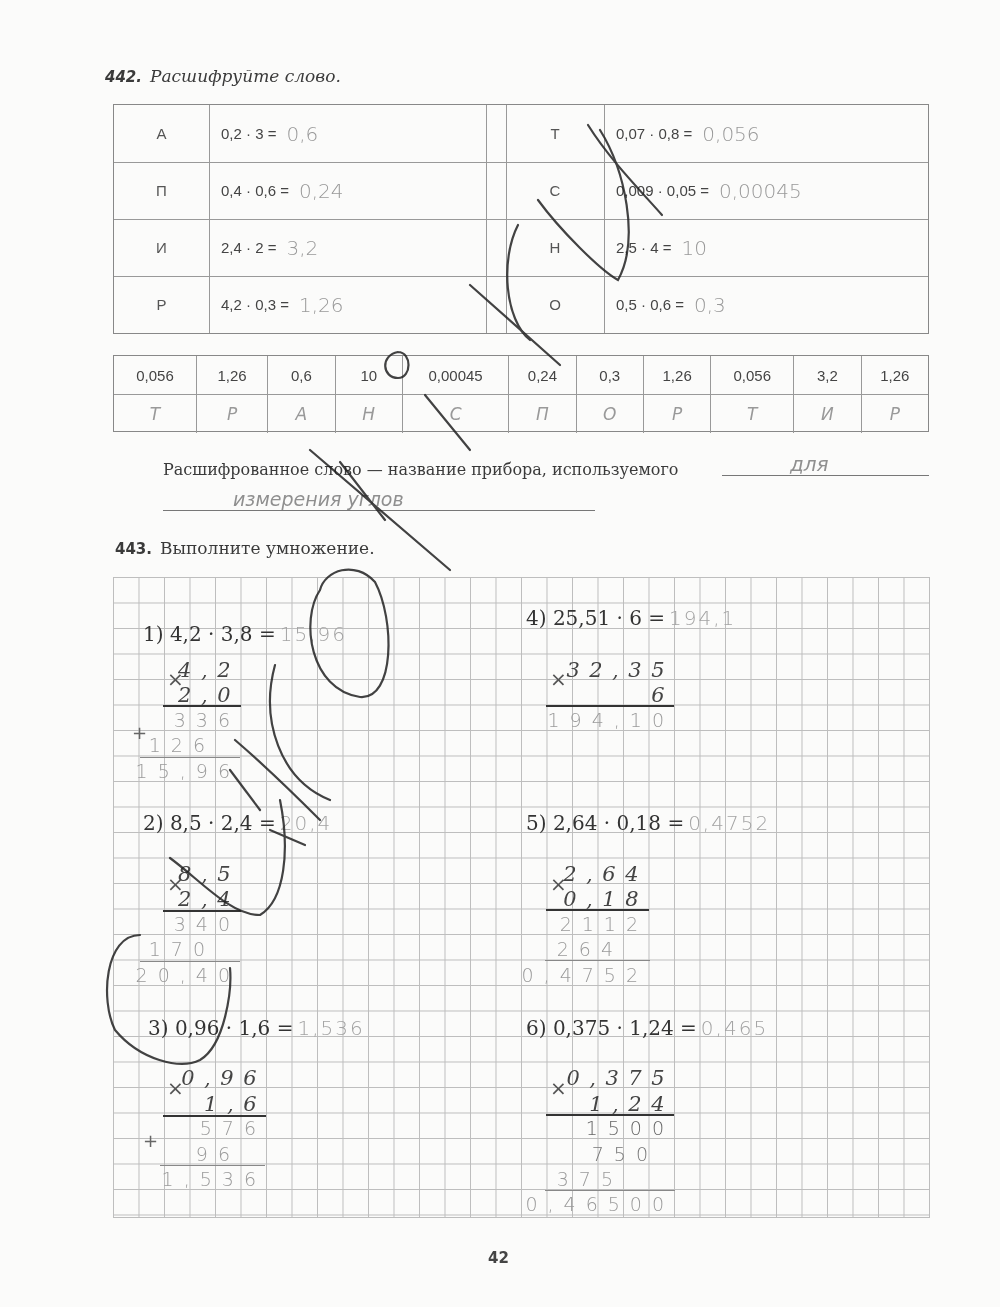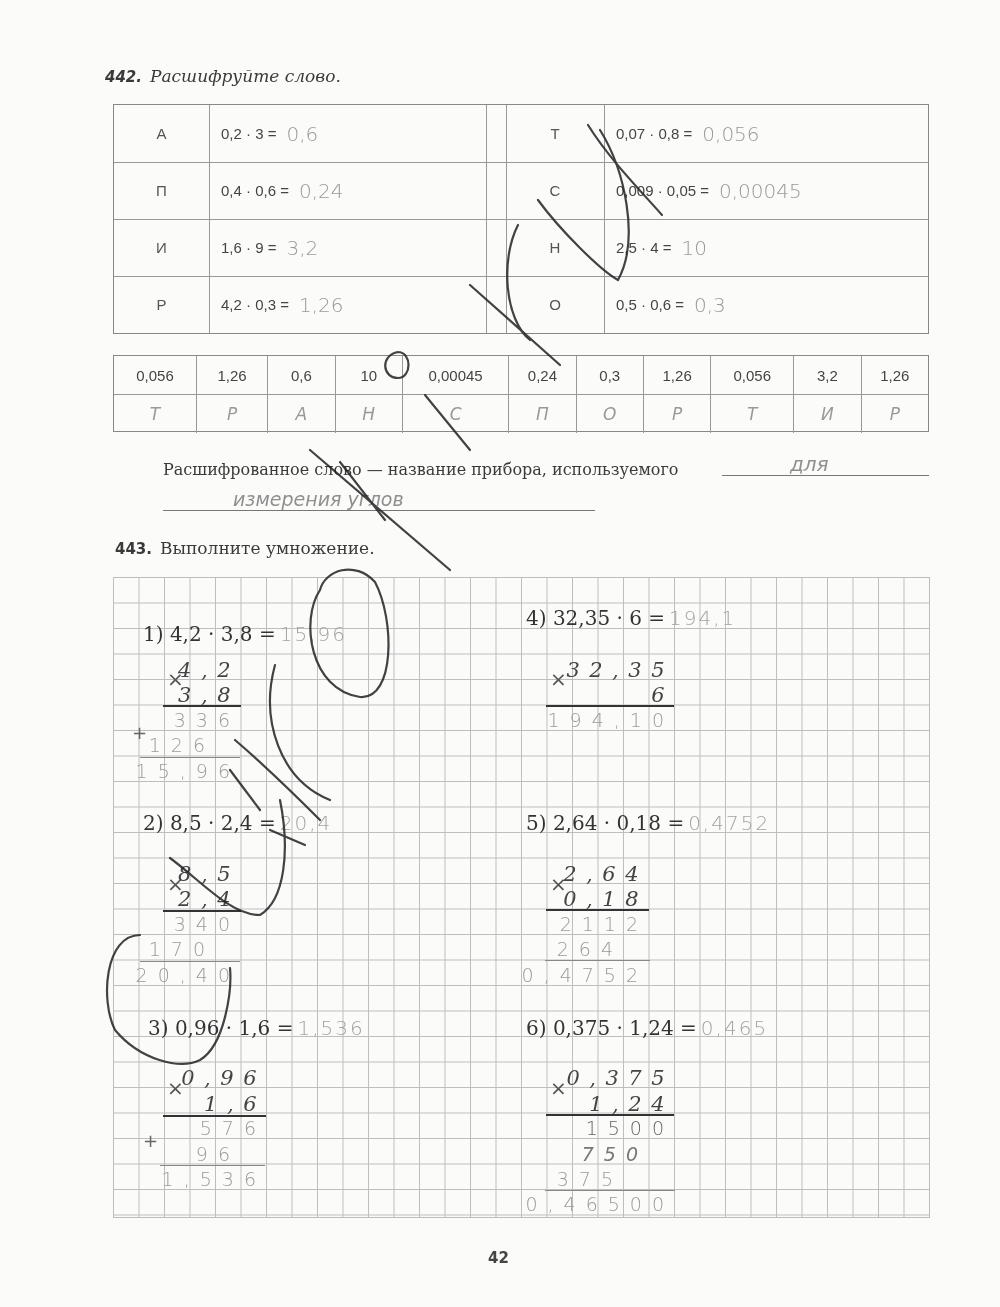--- a/index.html
+++ b/index.html
@@ -85,21 +85,21 @@
       </div>
     <div class="cell letter" style="left:392px;width:98px">С</div>
     <div class="cell expr" style="left:490px;width:326px">
         <span>0,009 · 0,05 =</span>
         <span class="ans">0,00045</span>
       </div>
   </div>
   <div class="row" style="top:114px">
     <div class="cell letter" style="left:0;width:95px">И</div>
     <div class="cell expr" style="left:95px;width:277px">
-        <span>1,6 · 9 =</span>
+        <span>2,4 · 2 =</span>
         <span class="ans">3,2</span>
       </div>
     <div class="cell letter" style="left:392px;width:98px">Н</div>
     <div class="cell expr" style="left:490px;width:326px">
         <span>2,5 · 4 =</span>
         <span class="ans">10</span>
       </div>
   </div>
   <div class="row" style="top:171px">
     <div class="cell letter" style="left:0;width:95px">Р</div>
@@ -152,21 +152,21 @@
 
 <div class="abs task-title" style="left:115px; top:538px;">
   <span class="task-num">443.</span><span>Выполните умножение.</span>
 </div>
 
 <div class="grid"></div>
 
 <div class="prob" style="left:143px; top:606px;margin-top:16px;"><span>1) 4,2 · 3,8 =</span><span class="res">15,96</span></div>
 <span class="times" style="left:167px; top:667px;">×</span>
 <div class="col" style="right:760px; top:658px;">4,2</div>
-<div class="col" style="right:760px; top:683px;">3,8</div>
+<div class="col" style="right:760px; top:683px;">2,0</div>
 <div class="hr" style="left:163px; top:705px; width:78px;"></div>
 <div class="col h" style="right:760px; top:709px;">336</div>
 <span class="plus" style="left:132px; top:722px;">+</span>
 <div class="col h" style="right:785px; top:734px;">126</div>
 <div class="hr thin" style="left:140px; top:757px; width:100px;"></div>
 <div class="col h" style="right:760px; top:760px;">15,96</div>
 
 <div class="prob" style="left:143px; top:811px;"><span>2) 8,5 · 2,4 =</span><span class="res">20,4</span></div>
 <span class="times" style="left:167px; top:872px;">×</span>
 <div class="col" style="right:760px; top:862px;">8,5</div>
@@ -181,21 +181,21 @@
 <span class="times" style="left:167px; top:1076px;">×</span>
 <div class="col" style="right:734px; top:1066px;">0,96</div>
 <div class="col" style="right:734px; top:1092px;">1,6</div>
 <div class="hr" style="left:163px; top:1115px; width:103px;"></div>
 <div class="col h" style="right:734px; top:1117px;">576</div>
 <span class="plus" style="left:143px; top:1130px;">+</span>
 <div class="col h" style="right:760px; top:1143px;">96</div>
 <div class="hr thin" style="left:160px; top:1165px; width:105px;"></div>
 <div class="col h" style="right:734px; top:1168px;">1,536</div>
 
-<div class="prob" style="left:526px; top:606px;"><span>4) 32,35 · 6 =</span><span class="res">194,1</span></div>
+<div class="prob" style="left:526px; top:606px;"><span>4) 25,51 · 6 =</span><span class="res">194,1</span></div>
 <span class="times" style="left:550px; top:667px;">×</span>
 <div class="col" style="right:326px; top:658px;">32,35</div>
 <div class="col" style="right:326px; top:683px;">6</div>
 <div class="hr" style="left:546px; top:705px; width:128px;"></div>
 <div class="col h" style="right:326px; top:709px;">194,10</div>
 
 <div class="prob" style="left:526px; top:811px;"><span>5) 2,64 · 0,18 =</span><span class="res">0,4752</span></div>
 <span class="times" style="left:550px; top:872px;">×</span>
 <div class="col" style="right:352px; top:862px;">2,64</div>
 <div class="col" style="right:352px; top:887px;">0,18</div>
@@ -204,21 +204,21 @@
 <div class="col h" style="right:377px; top:938px;">264</div>
 <div class="hr thin" style="left:545px; top:960px; width:105px;"></div>
 <div class="col h" style="right:352px; top:964px;">0,4752</div>
 
 <div class="prob" style="left:526px; top:1016px;"><span>6) 0,375 · 1,24 =</span><span class="res">0,465</span></div>
 <span class="times" style="left:550px; top:1076px;">×</span>
 <div class="col" style="right:326px; top:1066px;">0,375</div>
 <div class="col" style="right:326px; top:1092px;">1,24</div>
 <div class="hr" style="left:546px; top:1114px; width:128px;"></div>
 <div class="col h" style="right:326px; top:1117px; color:#666;">1500</div>
-<div class="col h" style="right:352px; top:1143px; color:#777;font-style:italic;">750</div>
+<div class="col h" style="right:342px; top:1143px; color:#777;">750</div>
 <div class="col h" style="right:377px; top:1168px;margin-left:8px;">375</div>
 <div class="hr thin" style="left:545px; top:1190px; width:130px;"></div>
 <div class="col h" style="right:326px; top:1193px;">0,46500</div>
 
 <div class="page-num">42</div>
 
 <svg class="scribble" width="1000" height="1307" viewBox="0 0 1000 1307">
   <g fill="none" stroke="#222" stroke-width="2.2" stroke-linecap="round" opacity="0.85">
     <path d="M588 125 C 610 160, 640 190, 662 215"></path>
     <path d="M538 200 C 560 230, 600 270, 618 280 C 640 240, 625 170, 600 130"></path>

